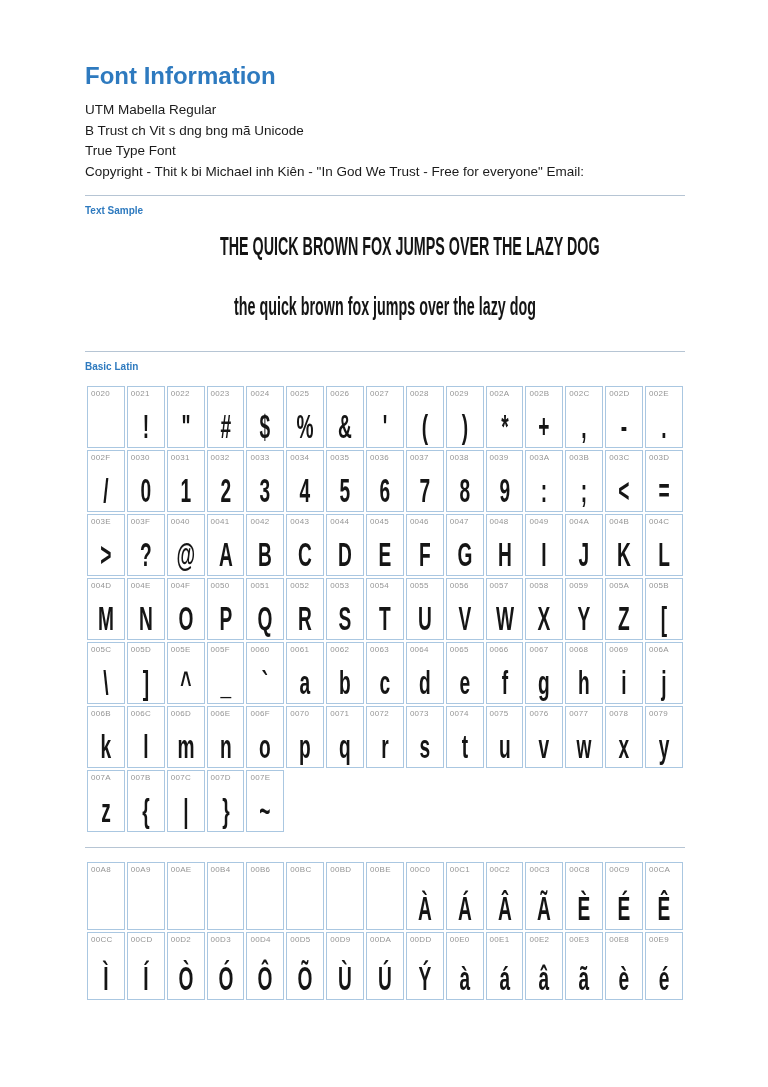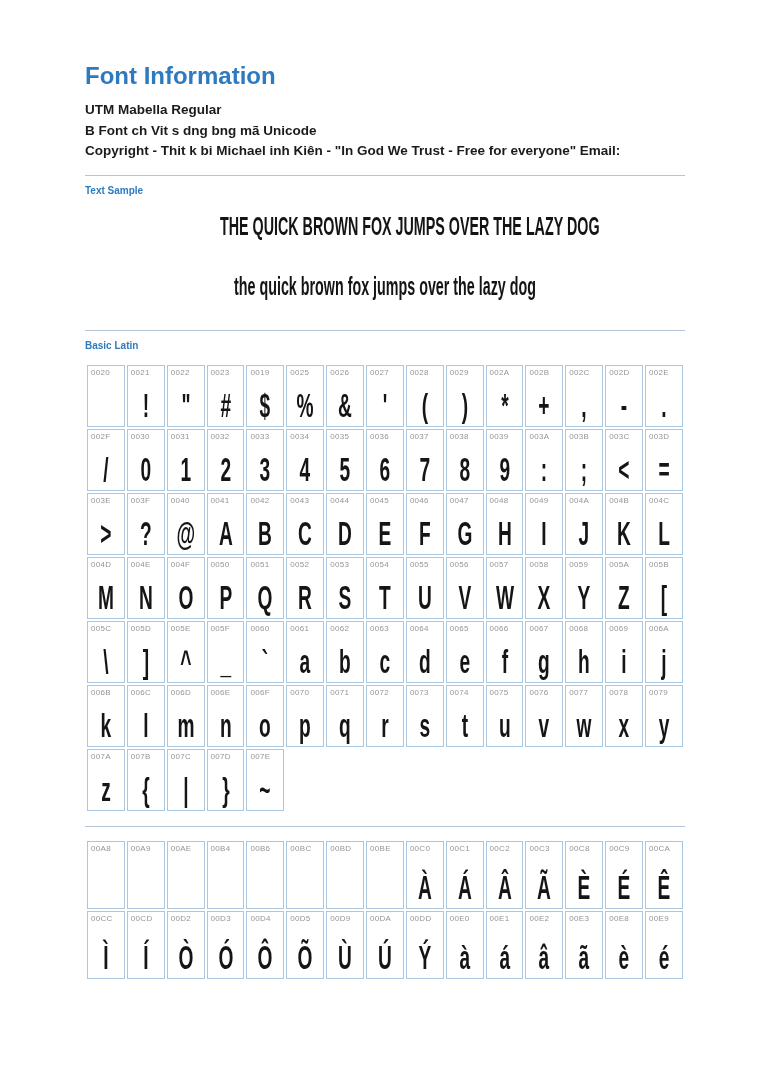--- a/index.html
+++ b/index.html
@@ -16,21 +16,21 @@
   }
   h1.page-title {
     margin: 0 0 10px 0;
     font-size: 24px;
     font-weight: bold;
     color: var(--heading, #2e7abf);
   }
   .info-line {
     margin: 0;
     font-size: 13.5px;
-    font-weight: bold;
+    font-weight: normal;
     color: #1b1b1b;
     line-height: 20.5px;
   }
   hr.rule {
     border: none;
     border-top: 1px solid var(--divider, #b6c5d4);
     margin: 13px 0 9px 0;
   }
   h2.section-heading {
     margin: 0;
@@ -88,21 +88,22 @@
 </style>
 </head>
 <body>
 
 <div class="page">
 
   <h1 class="page-title">Font Information</h1>
 
   <div>
     <p class="info-line">UTM Mabella Regular</p>
-    <p class="info-line">B Font ch Vit s dng bng mã Unicode</p>
+    <p class="info-line">B Trust ch Vit s dng bng mã Unicode</p>
+    <p class="info-line">True Type Font</p>
     <p class="info-line">Copyright - Thit k bi Michael inh Kiên - "In God We Trust - Free for everyone" Email:</p>
   </div>
 
   <hr class="rule">
 
   <h2 class="section-heading">Text Sample</h2>
   <div class="sample upper">THE QUICK BROWN FOX JUMPS OVER THE LAZY DOG</div>
   <div class="sample lower">the quick brown fox jumps over the lazy dog</div>
 
   <hr class="rule before-basic">
@@ -121,21 +122,21 @@
           </td>
           <td class="cell">
             <span class="code">0022</span>
             <span class="glyph">"</span>
           </td>
           <td class="cell">
             <span class="code">0023</span>
             <span class="glyph">#</span>
           </td>
           <td class="cell">
-            <span class="code">0019</span>
+            <span class="code">0024</span>
             <span class="glyph">$</span>
           </td>
           <td class="cell">
             <span class="code">0025</span>
             <span class="glyph">%</span>
           </td>
           <td class="cell">
             <span class="code">0026</span>
             <span class="glyph">&amp;</span>
           </td>

